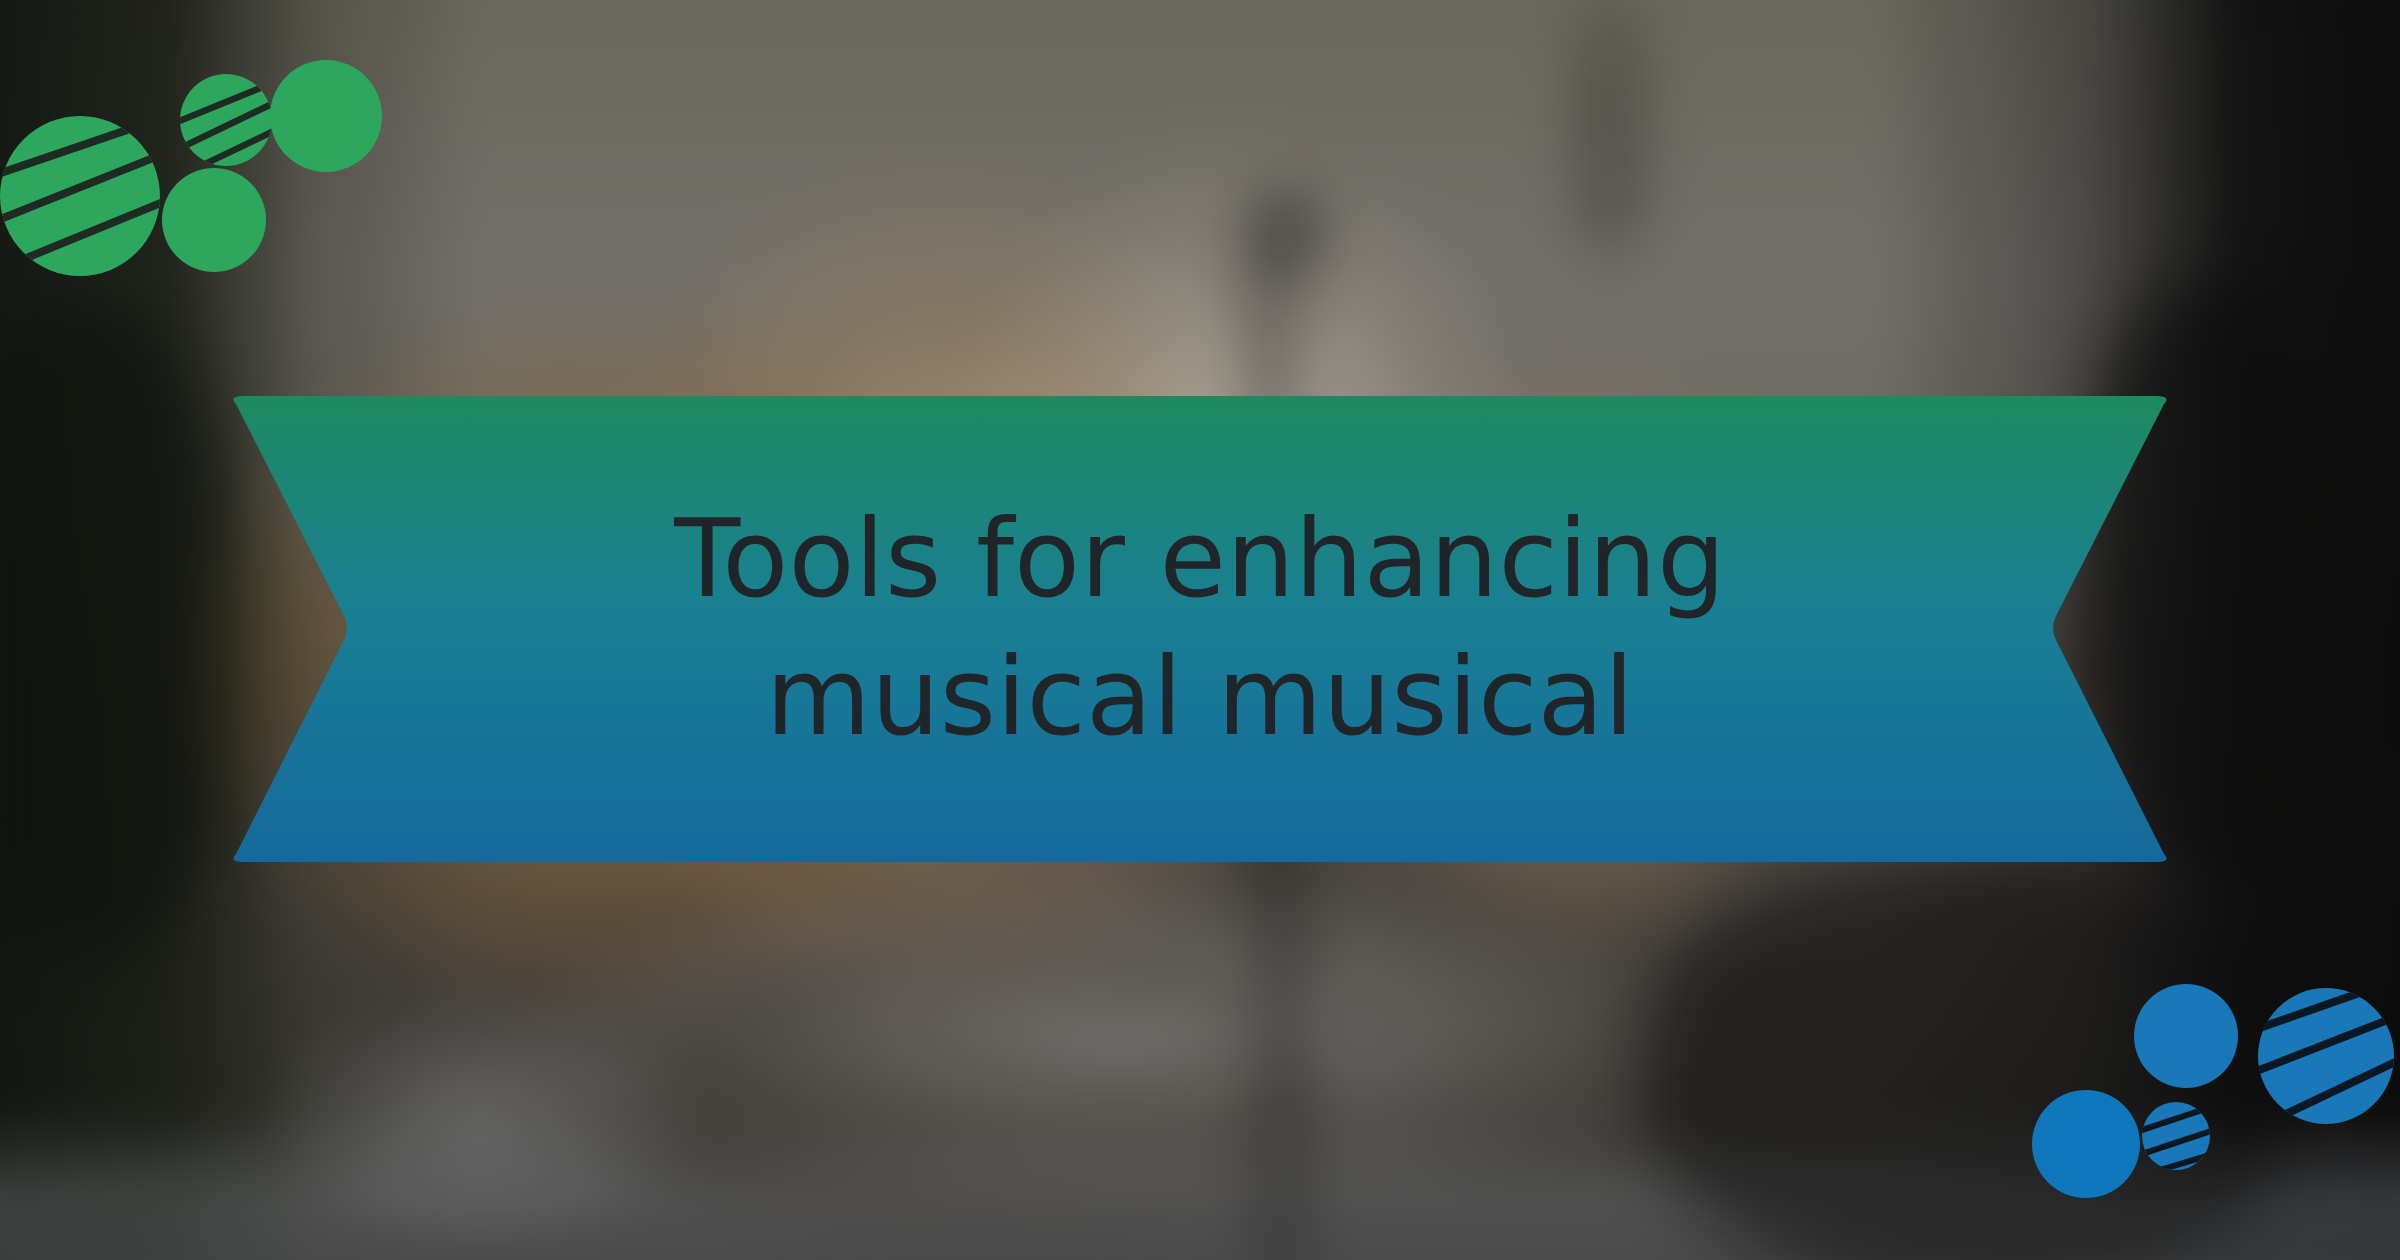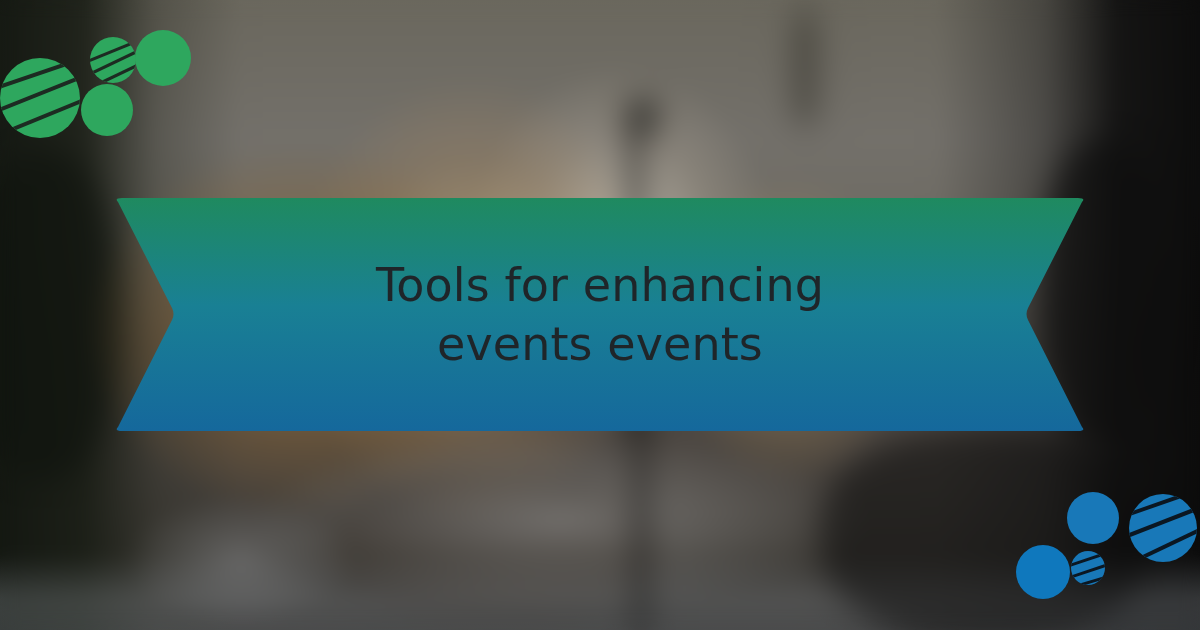--- a/index.html
+++ b/index.html
@@ -104,21 +104,21 @@
     left: 0;
     top: 0;
     width: 100%;
     height: 100%;
     display: flex;
     flex-direction: column;
     align-items: center;
     justify-content: center;
     text-align: center;
     color: #1f2529;
-    font-size: 46px;
+    font-size: 54px;
     line-height: 1.27;
     font-weight: 400;
     letter-spacing: 0.1px;
     padding: 0 120px;
     box-sizing: border-box;
   }
   .banner-text .ln { display: block; white-space: nowrap; }
 
   
   .deco {
@@ -225,17 +225,17 @@
                L 974,231
                Q 978,235 970,235
                L 14,235
                Q 6,235 10,231
                L 64,124
                Q 67,118 64,112
                Z"></path>
     </svg>
     <div class="banner-text">
       <span class="ln">Tools for enhancing</span>
-      <span class="ln">events events</span>
+      <span class="ln">musical musical</span>
     </div>
   </div>
 
 </div>
 
 </body></html>

